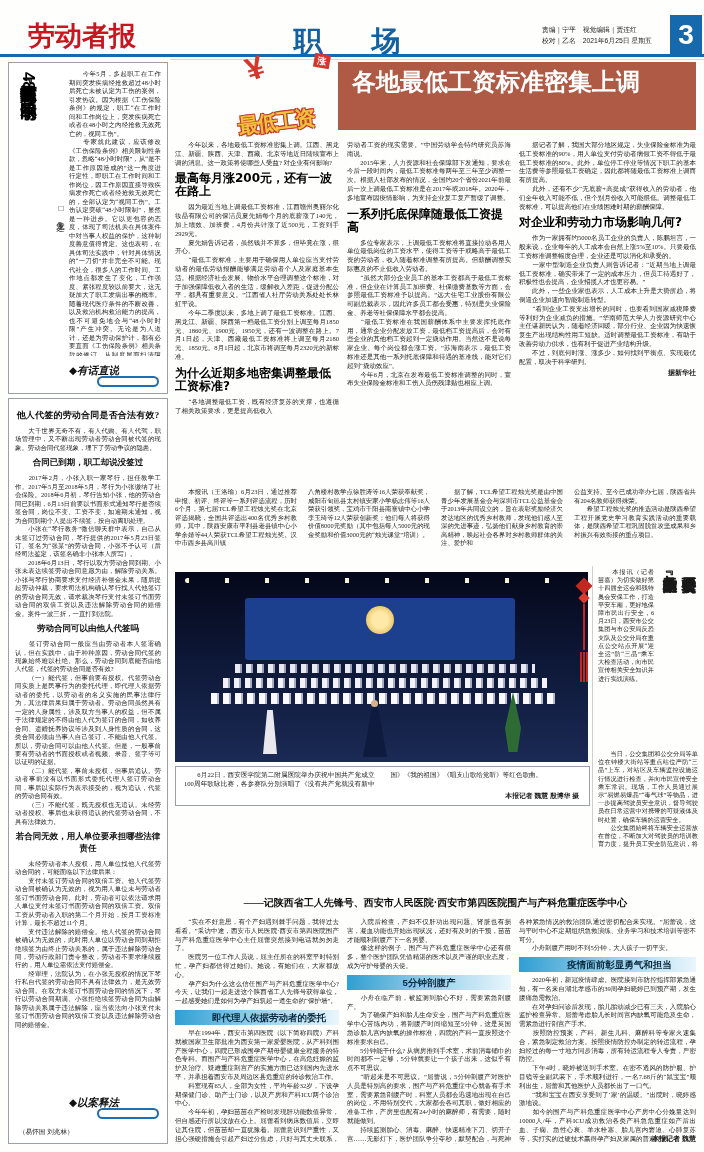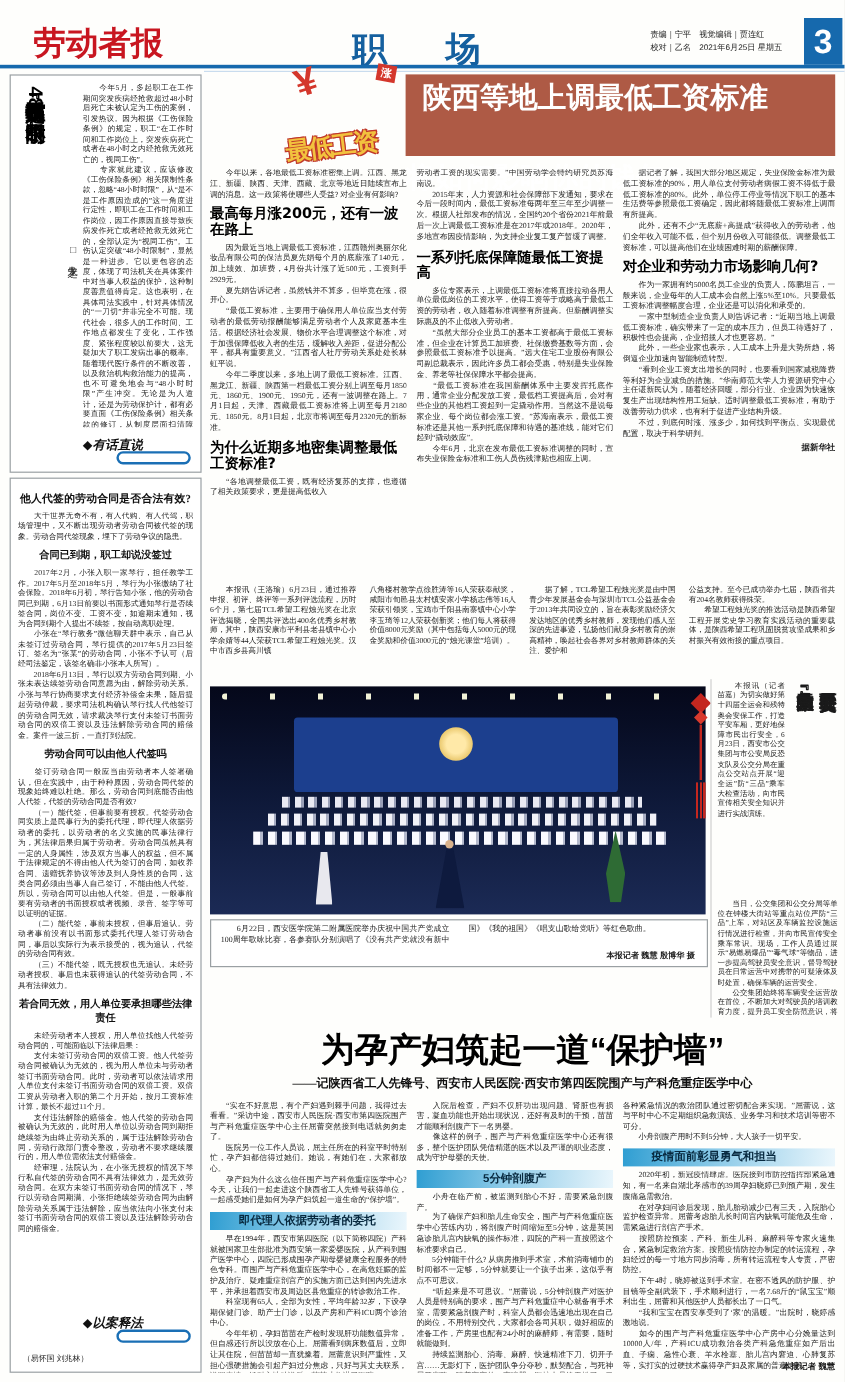--- a/index.html
+++ b/index.html
@@ -9,21 +9,21 @@
   .bodytext{font-family:"Liberation Serif","DejaVu Serif",serif;text-align:justify;
             white-space:pre-line;overflow:hidden;color:#1c1c1c;}
   .sub{font-family:Liberation Serif, serif;font-weight:bold;color:#0f0f0f;}
   .box{border:1px solid #9aa0a3;background:#fff;}
   .tag{font-style:italic;font-weight:bold;font-size:10.5px;color:#111;}
   .tag::after{content:"";display:block;margin-left:28px;margin-top:-2px;width:58px;height:7px;
               border:2px solid #1a6fb5;border-radius:6px;background:#fff;}
   .vtitle{writing-mode:vertical-rl;font-weight:bold;color:#000;}
   .bluesub{background:linear-gradient(95deg,#2f9ed2 0%,#8ecbe8 45%,#eaf6fc 100%);
            font-weight:bold;font-size:9.5px;line-height:15px;padding-left:24px;color:#07293f;
-           margin:4px 0;}
+           margin:4px 0;text-align:center;}
   .colsub{font-weight:bold;font-size:12px;line-height:13px;margin:5px 0;color:#000;
           font-family:"DejaVu Sans","Liberation Sans",sans-serif;}
 </style>
 </head>
 <body>
 
 <div id="page">
 
   <div class="abs" style="left:28px;top:18px;font-size:27px;font-weight:bold;color:#c81620;font-family:'Liberation Serif','DejaVu Serif',serif;">劳动者报</div>
   <div class="abs" style="left:250px;top:22px;width:204px;text-align:center;font-size:29px;font-weight:bold;color:#15609f;letter-spacing:10px;">职　场</div>
@@ -72,21 +72,21 @@
   </div>
 
   <div class="abs" style="left:238px;top:54px;width:98px;height:82px;">
     <div class="abs" style="left:8px;top:-4px;font-size:32px;font-weight:bold;color:#d4372c;transform:rotate(-18deg);">¥</div>
     <div class="abs" style="right:6px;top:0;width:16px;height:14px;background:#d4372c;color:#fff;font-size:9px;font-weight:bold;text-align:center;line-height:14px;transform:rotate(10deg);">涨</div>
     <div class="abs" style="left:0;bottom:0px;font-size:21px;font-weight:bold;color:#f2c23e;letter-spacing:-2px;transform:rotate(-7deg);
                 text-shadow:1px 1px 0 #c0392b,-1px -1px 0 #c0392b,1px -1px 0 #c0392b,-1px 1px 0 #c0392b;">最低工资</div>
   </div>
 
   <div class="abs" style="left:338px;top:62px;width:358px;height:68px;background:#ae5a45;">
-    <div style="padding:4px 0 0 14px;font-size:24px;font-weight:bold;color:#fff;line-height:31px;">陕西等地上调最低工资标准</div>
+    <div style="padding:4px 0 0 14px;font-size:24px;font-weight:bold;color:#fff;line-height:31px;">各地最低工资标准密集上调</div>
     <div style="padding-right:16px;text-align:left;font-size:24px;font-weight:bold;color:#fff;line-height:31px;margin-top:36px;">将如何影响你的钱包?</div>
   </div>
 
   <div class="abs" style="left:175px;top:141px;width:164px;height:298px;overflow:hidden;">
     <div class="bodytext" style="font-size:6.5px;line-height:8.8px;">　　今年以来，各地最低工资标准密集上调。江西、黑龙江、新疆、陕西、天津、西藏、北京等地近日陆续宣布上调的消息。这一政策将使哪些人受益? 对企业有何影响?</div>
     <div class="colsub">最高每月涨200元，还有一波在路上</div>
     <div class="bodytext" style="font-size:6.5px;line-height:8.8px;">　　因为最近当地上调最低工资标准，江西赣州奥丽尔化妆品有限公司的保洁员夏先娟每个月的底薪涨了140元，加上绩效、加班费，4月份共计涨了近500元，工资到手2929元。
 　　夏先娟告诉记者，虽然钱并不算多，但毕竟在涨，很开心。
 　　“最低工资标准，主要用于确保用人单位应当支付劳动者的最低劳动报酬能够满足劳动者个人及家庭基本生活。根据经济社会发展、物价水平合理调整这个标准，对于加强保障低收入者的生活，缓解收入差距，促进分配公平，都具有重要意义。”江西省人社厅劳动关系处处长林虹平说。
 　　今年二季度以来，多地上调了最低工资标准。江西、黑龙江、新疆、陕西第一档最低工资分别上调至每月1850元、1860元、1900元、1950元，还有一波调整在路上。7月1日起，天津、西藏最低工资标准将上调至每月2180元、1850元。8月1日起，北京市将调至每月2320元的新标准。</div>
@@ -151,21 +151,20 @@
   <div class="abs" style="left:598px;top:566px;width:100px;height:282px;">
     <div class="abs bodytext" style="left:0;top:2px;width:56px;height:178px;font-size:6.2px;line-height:8.2px;">　　本报讯（记者 苗嘉）为切实做好第十四届全运会和残特奥会安保工作，打造平安车厢，更好地保障市民出行安全，6月23日，西安市公交集团与市公安局反恐支队及公交分局在重点公交站点开展“迎全运”防“三品”乘车大检查活动，向市民宣传相关安全知识并进行实战演练。</div>
     <div class="abs" style="right:0;top:0;height:178px;writing-mode:vertical-rl;">
       <div style="font-size:14.5px;font-weight:bold;line-height:19px;">西安公交公安联手开展</div>
       <div style="font-size:14.5px;font-weight:bold;line-height:19px;">防『三品』乘车大检查</div>
     </div>
     <div class="abs bodytext" style="left:0;top:184px;width:100px;height:98px;font-size:6.2px;line-height:8.2px;">　　当日，公交集团和公交分局等单位在钟楼大街站等重点站位严防“三品”上车，对站区及车辆监控设施运行情况进行检查，并向市民宣传安全乘车常识。现场，工作人员通过展示“易燃易爆品”“毒气球”等物品，进一步提高驾驶员安全意识，督导驾驶员在日常运营中对携带的可疑液体及时处置，确保车辆的运营安全。
 　　公交集团始终将车辆安全运营放在首位，不断加大对驾驶员的培训教育力度，提升员工安全防范意识，将反恐防暴知识纳入重点业务培训，定期开展实战演练，切实提高广大职工应急处置能力。结合夏季气候特点，扎实开展车辆安全隐患排查整治工作，重点加强车辆憋气（电）系统、电源电路、保险、轮胎、应急开关等设施设备松动老化的排查，严禁“带病车”上路营运，同时要求驾驶员做好日常车辆维护和“三检”工作。</div>
   </div>
 
-  <div class="abs" style="left:175px;top:856px;width:521px;text-align:center;font-size:28px;font-weight:bold;color:#000;">为孕产妇筑起一道“保护墙”</div>
   <div class="abs sub" style="left:175px;top:896px;width:521px;text-align:center;font-size:10px;">——记陕西省工人先锋号、西安市人民医院·西安市第四医院围产与产科危重症医学中心</div>
 
   <div class="abs" style="left:175px;top:918px;width:164px;height:226px;overflow:hidden;">
     <div class="bodytext" style="font-size:6.5px;line-height:8.8px;">　　“实在不好意思，有个产妇遇到棘手问题，我得过去看看。”采访中途，西安市人民医院·西安市第四医院围产与产科危重症医学中心主任屈蕾突然接到电话就匆匆走了。
 　　医院另一位工作人员说，屈主任所在的科室平时特别忙，孕产妇都信得过她们。她说，有她们在，大家都放心。
 　　孕产妇为什么这么信任围产与产科危重症医学中心? 今天，让我们一起走进这个陕西省工人先锋号获得单位，一起感受她们是如何为孕产妇筑起一道生命的“保护墙”。</div>
     <div class="bluesub">即代理人依据劳动者的委托</div>
     <div class="bodytext" style="font-size:6.5px;line-height:8.8px;">　　早在1994年，西安市第四医院（以下简称四院）产科就被国家卫生部批准为西安第一家爱婴医院，从产科到围产医学中心，四院已形成围孕产期母婴健康全程服务的特色专科。而围产与产科危重症医学中心，在高危妊娠的监护及治疗、疑难重症剖宫产的实施方面已达到国内先进水平，并承担着西安市及周边区县危重症的转诊救治工作。
 　　科室现有65人，全部为女性，平均年龄32岁，下设孕期保健门诊、助产士门诊，以及产房和产科ICU两个诊治中心。
 　　今年年初，孕妇苗苗在产检时发现肝功能数值异常，但自感还行所以没放在心上。屈蕾看到病床数值后，立即让其住院，但苗苗却一直犹豫着。屈蕾意识到严重性，又担心强硬措施会引起产妇过分焦虑，只好与其丈夫联系，说明病情，经耐心地劝说后，苗苗才住进了医院。</div>

